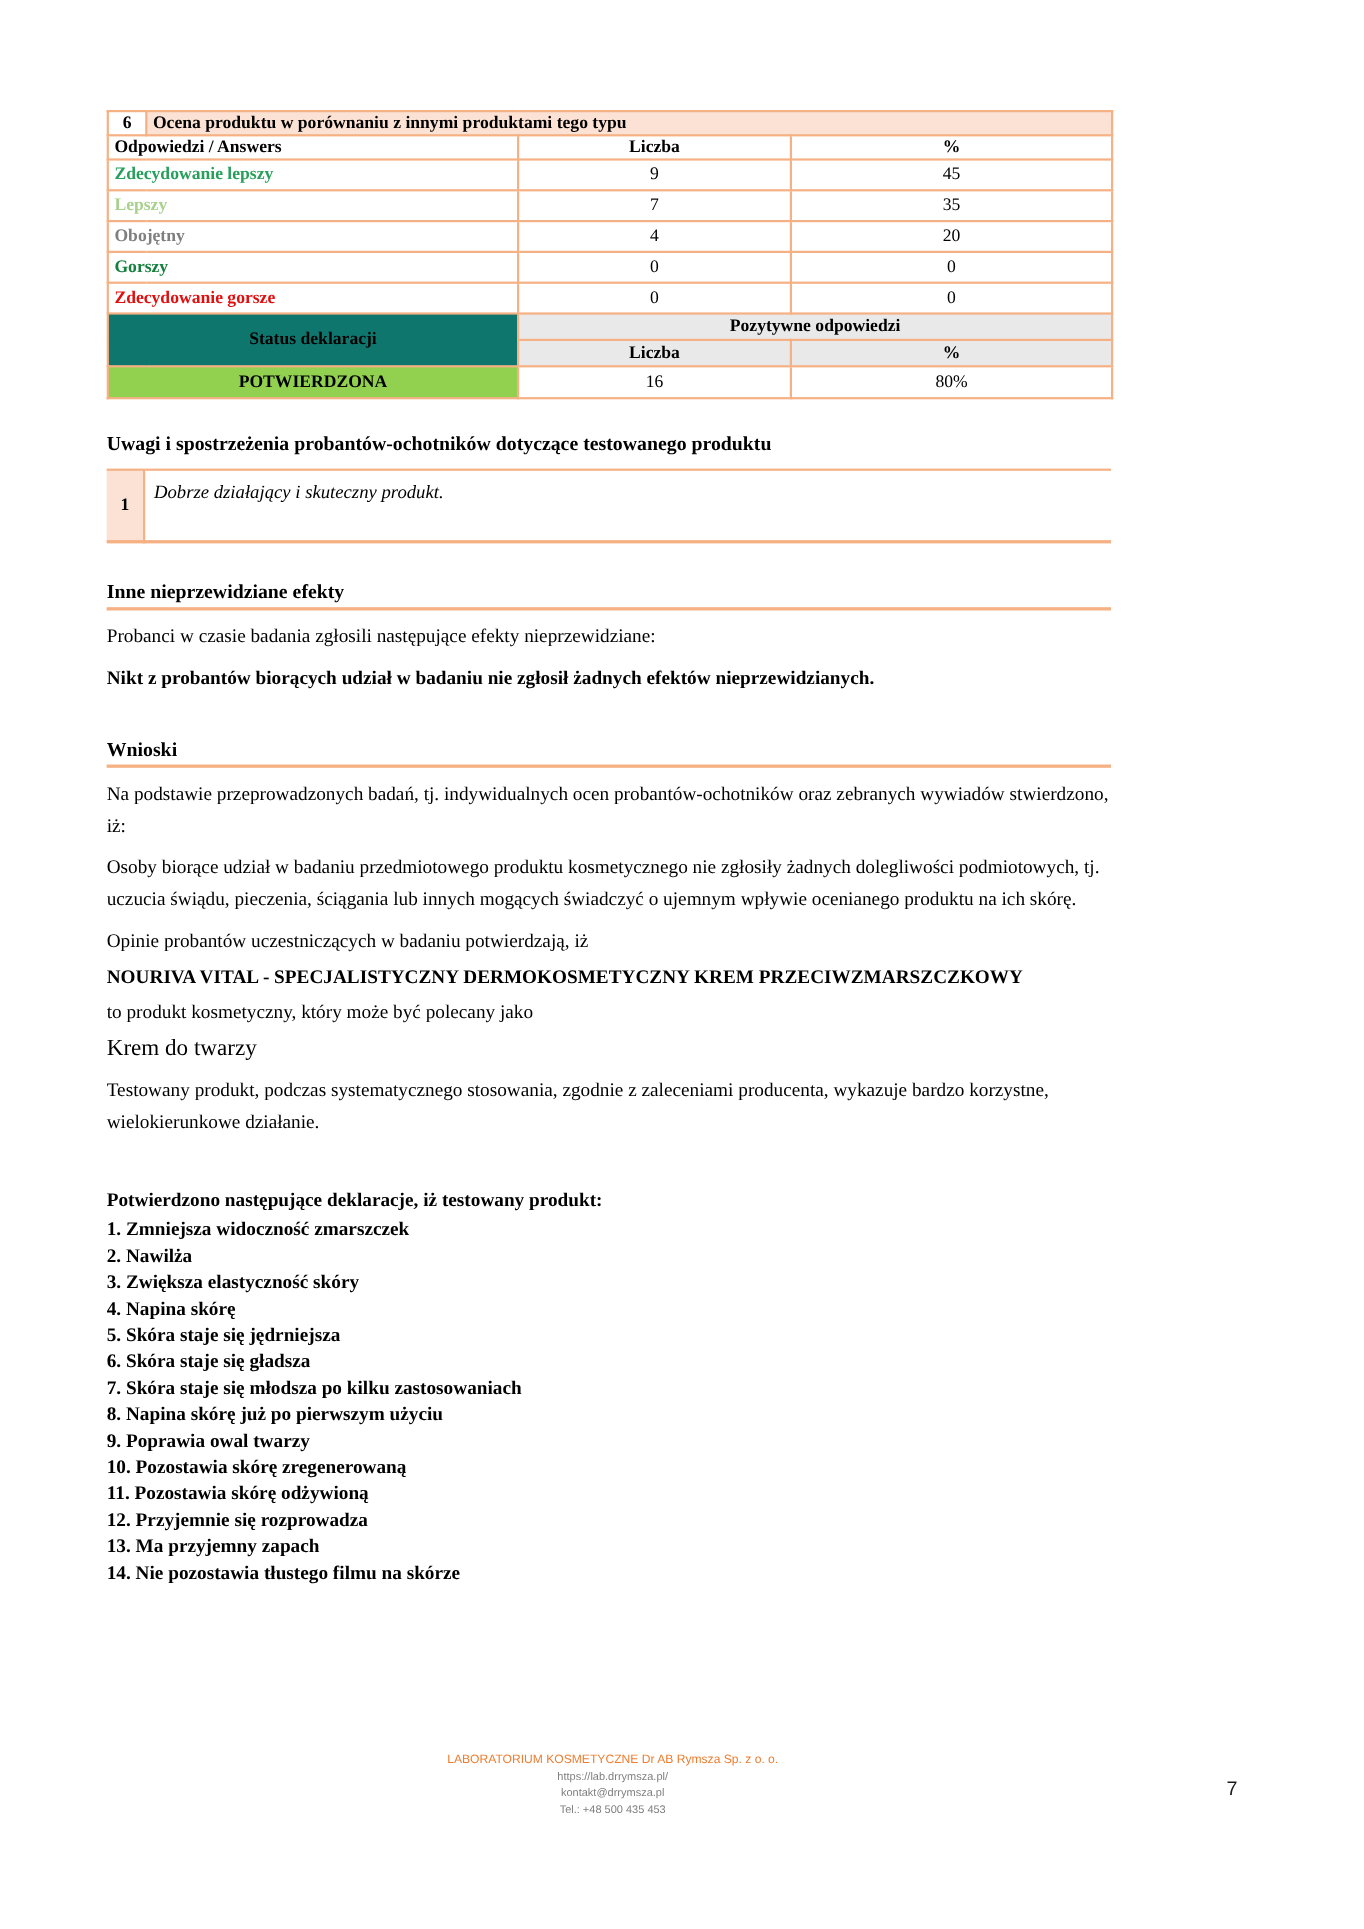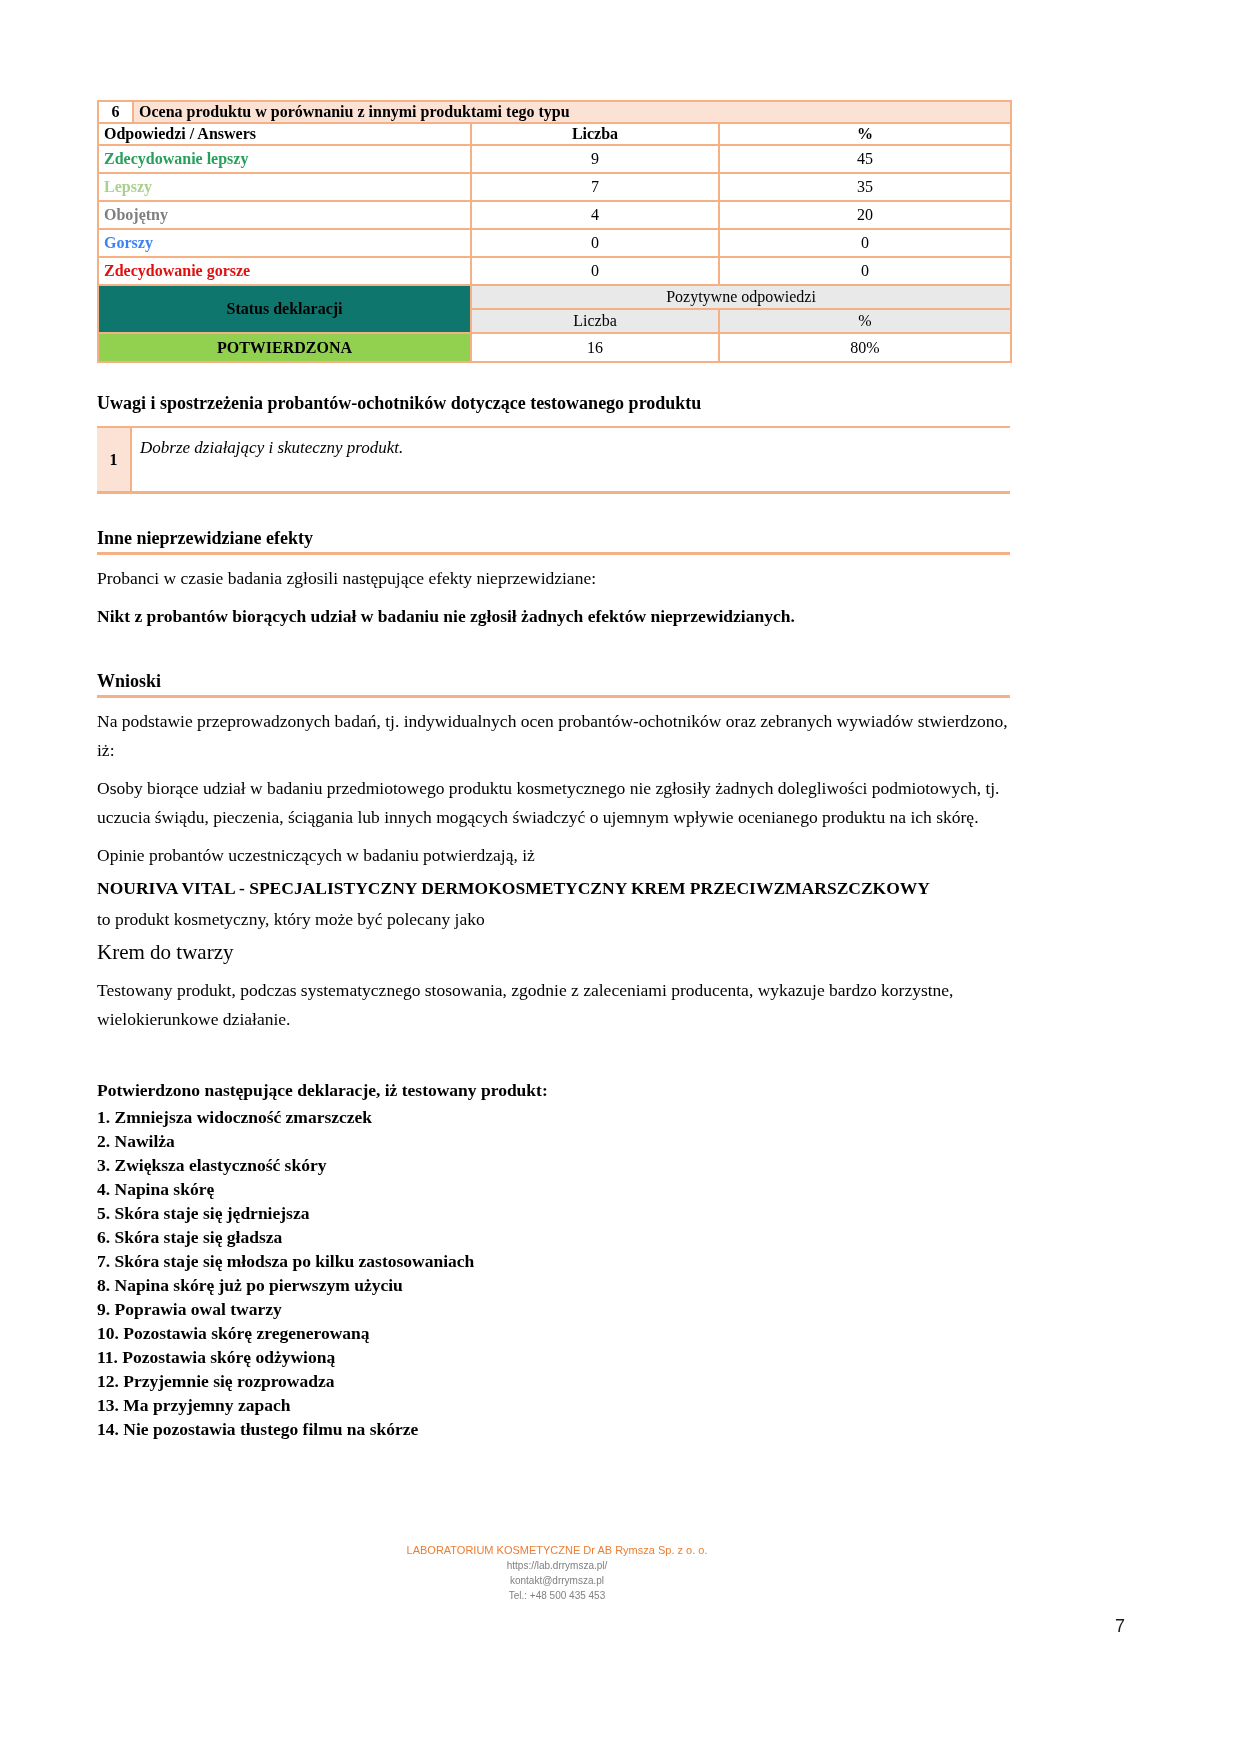--- a/index.html
+++ b/index.html
@@ -13,21 +13,21 @@
   
   table.cmp { border-collapse:collapse; width:913px; table-layout:fixed; }
   table.cmp td { border:2px solid #F5B183; padding:1px 5px; font-size:16px; }
   td.num-cell { width:31px; text-align:center; font-weight:bold; border:none; border-bottom:2px solid #3a3a3a; background:#fff; }
   td.title-cell { background:#FBE2D5; font-weight:bold; font-size:17px; border-left:2px solid #F5B183; }
   td.hdr-label { font-weight:bold; font-size:17px; }
   td.hdr-num, td.hdr-pct { font-weight:bold; text-align:center; font-size:17px; }
   td.row-label { font-weight:bold; font-size:17px; height:24px; }
   td.val { text-align:center; }
   td.status-cell { background:#0f766e; font-weight:bold; text-align:center; font-size:17px; }
-  td.pos-hdr { background:#E9E9E9; font-weight:normal; text-align:center; height:20px; font-size:16px; }
+  td.pos-hdr { background:#E9E9E9; font-weight:bold; text-align:center; height:20px; font-size:16px; }
   td.confirmed { background:#92D050; font-weight:bold; text-align:center; font-size:17px; height:25px;margin-left:40px; }
 
   
   .remarks-heading { font-weight:bold; font-size:18px; margin:30px 0 12px 0; }
   table.remark { border-collapse:collapse; width:913px; table-layout:fixed; border-top:2px solid #F5B183; border-bottom:3px solid #F5B183; }
   table.remark td.rnum { width:31px; background:#FBE2D5; font-weight:bold; text-align:center; font-size:16px; border-right:2px solid #F5B183; }
   table.remark td.rtxt { height:53px; vertical-align:top; padding:10px 8px 0 8px; font-style:italic; font-size:17px; }
 
   
   .rule-heading { font-weight:bold; font-size:18px; border-bottom:3px solid #F5B183; padding-bottom:3px; }
@@ -38,21 +38,21 @@
   .para { font-size:17.5px; line-height:29px; margin:9px 0 0 0; }
   .para.bold { font-weight:bold; }
   .caps-line { font-weight:bold; font-size:17.5px; line-height:29px; margin:4px 0 0 0; }
   .category { font-weight:normal; font-size:21px; line-height:29px; margin:4px 0 0 0; }
 
   
   .decl-heading { font-weight:bold; font-size:17.5px; margin:46px 0 4px 0; }
   .decl-item { font-weight:bold; font-size:17.5px; line-height:24px; }
 
   
-  .footer { position:absolute; left:97px; top:1543px; width:920px; text-align:center;
+  .footer { position:absolute; left:97px; top:1593px; width:920px; text-align:center;
             font-family:"Liberation Sans", sans-serif; }
   .footer .company { font-size:11px; line-height:15px; }
   .footer .fline { font-size:10px; line-height:15px; }
   .page-number { position:absolute; left:1100px; top:1616px; width:40px; text-align:center;
                  font-family:"Liberation Sans", sans-serif; font-size:18px; color:#1a1a1a; }
 </style>
 </head>
 <body>
 
 <div class="page">
@@ -84,21 +84,21 @@
         <td class="row-label" colspan="2" style="color: rgb(169, 209, 142);">Lepszy</td>
         <td class="val">7</td>
         <td class="val">35</td>
       </tr>
       <tr>
         <td class="row-label" colspan="2" style="color: rgb(127, 127, 127);">Obojętny</td>
         <td class="val">4</td>
         <td class="val">20</td>
       </tr>
       <tr>
-        <td class="row-label" colspan="2" style="color: #3b82f6;">Gorszy</td>
+        <td class="row-label" colspan="2" style="color: #15803d;">Gorszy</td>
         <td class="val">0</td>
         <td class="val">0</td>
       </tr>
       <tr>
         <td class="row-label" colspan="2" style="color: rgb(224, 16, 16);">Zdecydowanie gorsze</td>
         <td class="val">0</td>
         <td class="val">0</td>
       </tr>
       <tr>
         <td class="status-cell" colspan="2" rowspan="2">Status deklaracji</td>

